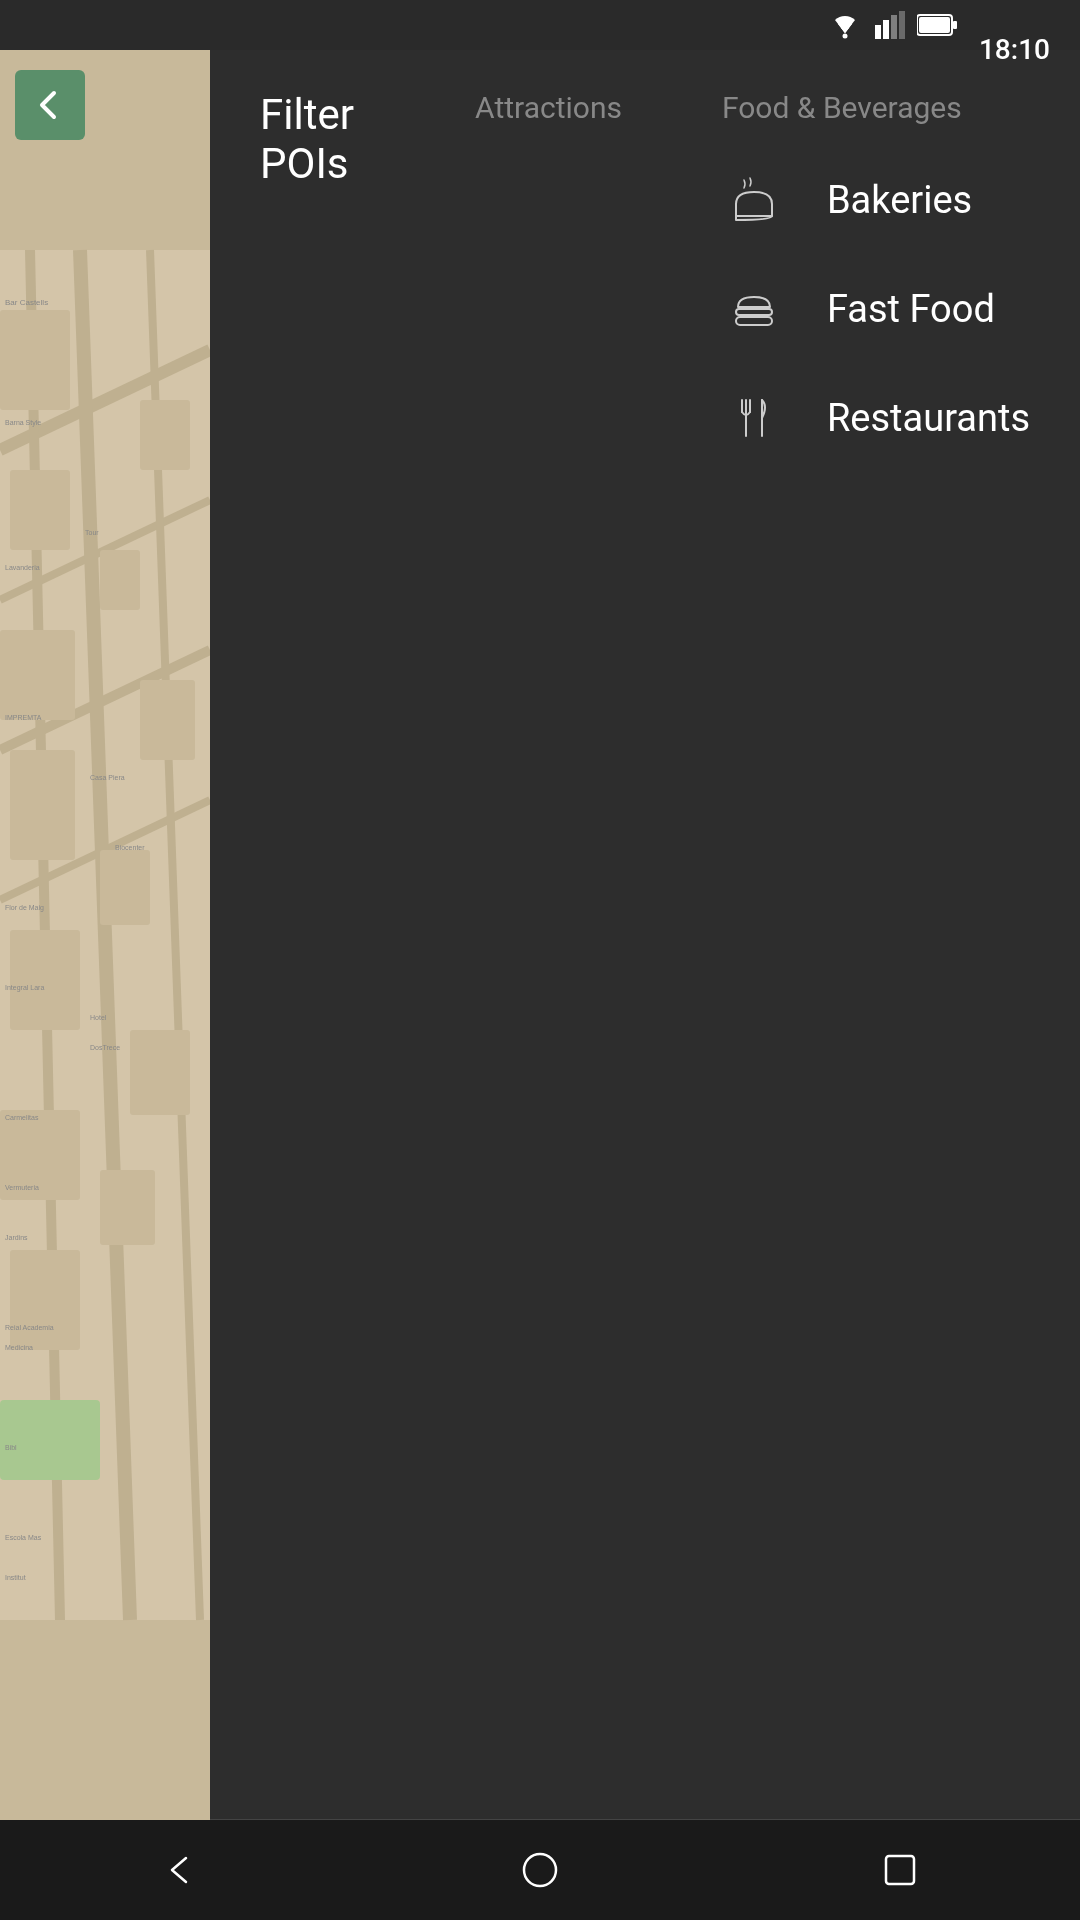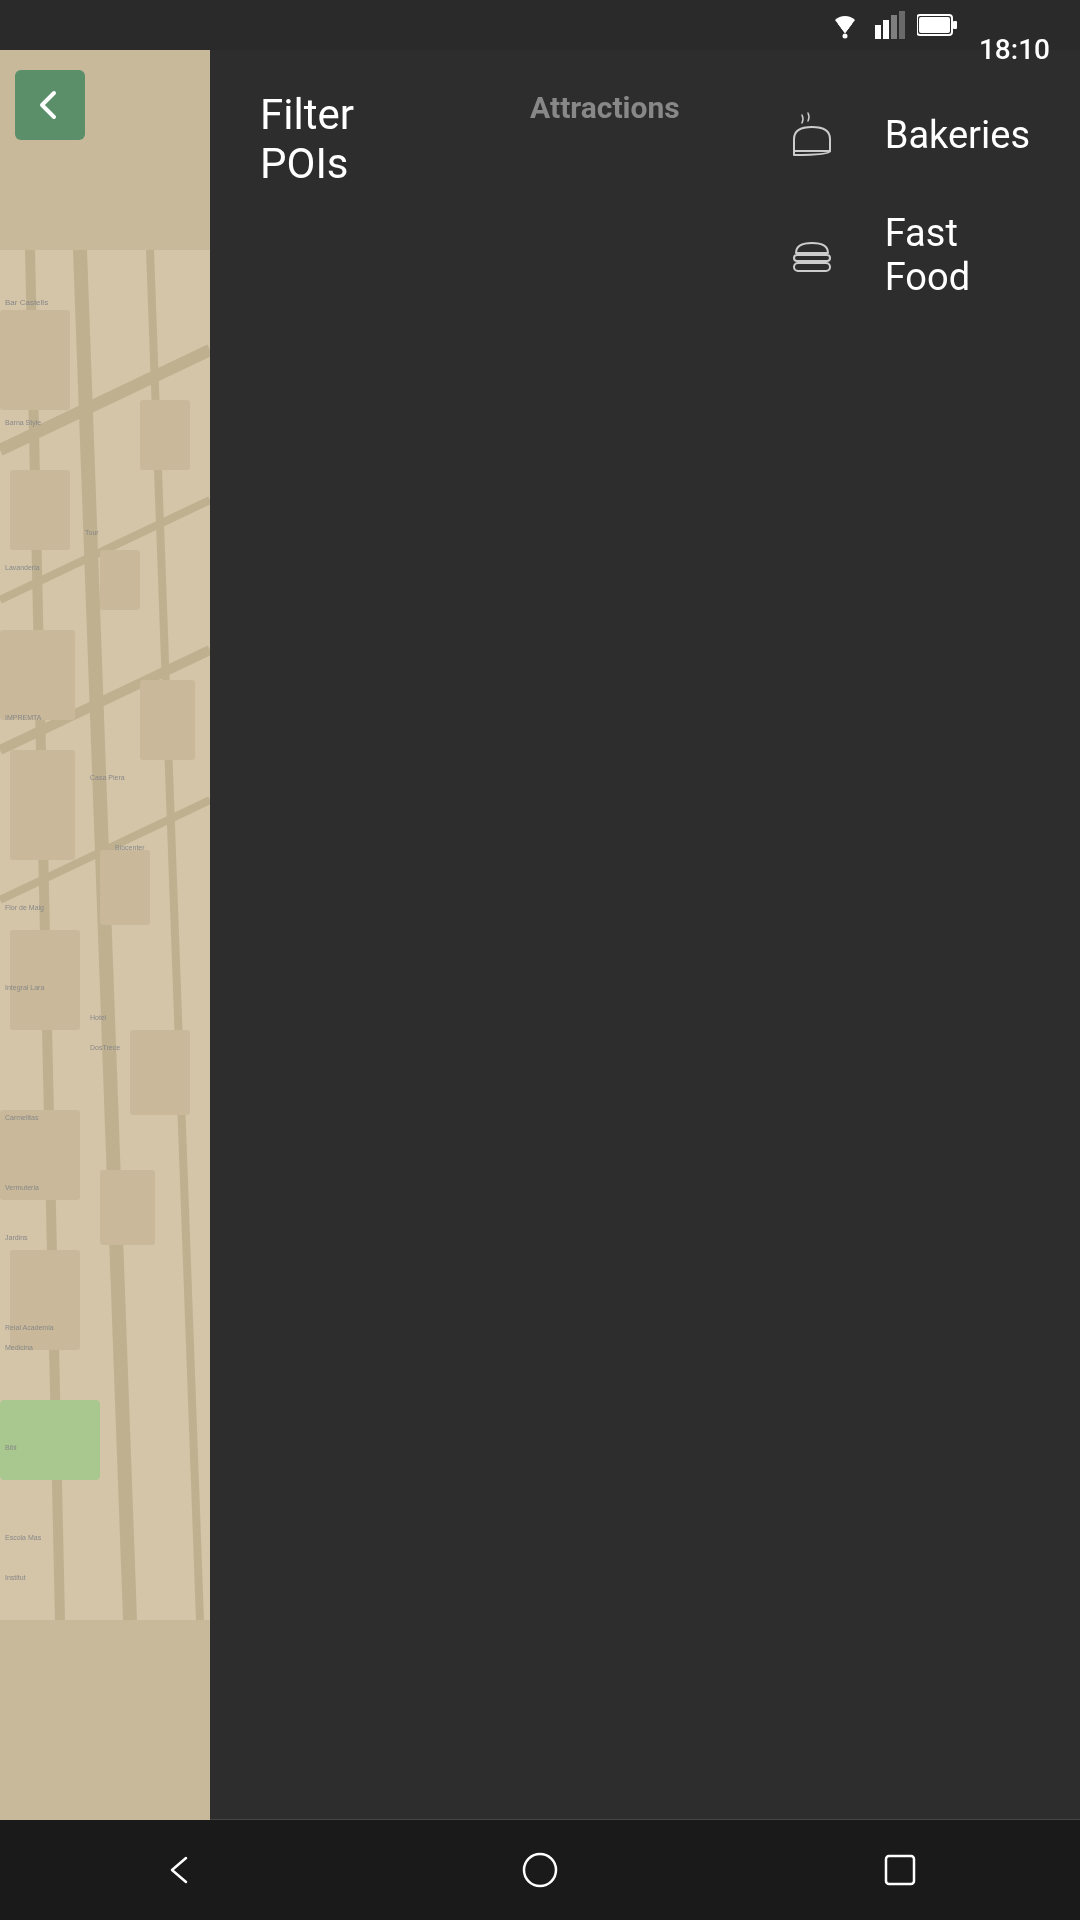--- a/index.html
+++ b/index.html
@@ -119,21 +119,21 @@
     }
 
     
     .section {
       border-bottom: 1px solid #444;
       padding: 30px 0;
     }
     .section-title {
       color: #888;
       font-size: 30px;
-      font-weight: 700;
+      font-weight: 400;
       padding: 10px 50px 20px 50px;
     }
 
     
     .menu-item {
       display: flex;
       align-items: center;
       padding: 22px 50px;
       cursor: pointer;
     }
@@ -245,20 +245,21 @@
     <div class="filter-header">
       <h1 class="filter-title">Filter POIs</h1>
     </div>
 
     <div class="section">
       <div class="section-title">Attractions</div>
 
     </div>
 
     <div class="section">
+      <div class="section-title">Food &amp; Beverages</div>
 
       <div class="menu-item">
         <div class="item-icon">
           <svg width="52" height="52" viewBox="0 0 52 52" fill="none" stroke="#cccccc" stroke-width="2" stroke-linecap="round" stroke-linejoin="round">
 
             <path d="M16 14 Q18 10 16 6" stroke="#ccc" stroke-width="1.5"></path>
             <path d="M22 12 Q24 8 22 4" stroke="#ccc" stroke-width="1.5"></path>
 
             <path d="M8 30 Q8 18 26 18 Q44 18 44 30 L44 42 Q44 46 8 46 Z"></path>
             <line x1="8" y1="42" x2="44" y2="42"></line>
@@ -276,20 +277,35 @@
 
             <rect x="8" y="26" width="36" height="6" rx="3"></rect>
 
             <rect x="8" y="34" width="36" height="8" rx="4"></rect>
           </svg>
         </div>
         <span class="item-label">Fast Food</span>
       </div>
 
 
+      <div class="menu-item">
+        <div class="item-icon">
+          <svg width="52" height="52" viewBox="0 0 52 52" fill="none" stroke="#cccccc" stroke-width="2" stroke-linecap="round" stroke-linejoin="round">
+
+            <line x1="18" y1="8" x2="18" y2="44"></line>
+            <line x1="14" y1="8" x2="14" y2="20"></line>
+            <line x1="22" y1="8" x2="22" y2="20"></line>
+            <path d="M14 20 Q18 26 22 20"></path>
+
+            <line x1="34" y1="8" x2="34" y2="44"></line>
+            <path d="M34 8 Q40 14 34 26"></path>
+          </svg>
+        </div>
+        <span class="item-label">Restaurants</span>
+      </div>
     </div>
 
     <div class="section">
 
     </div>
 
   </div>
 </div>
 
 <div class="nav-bar">

